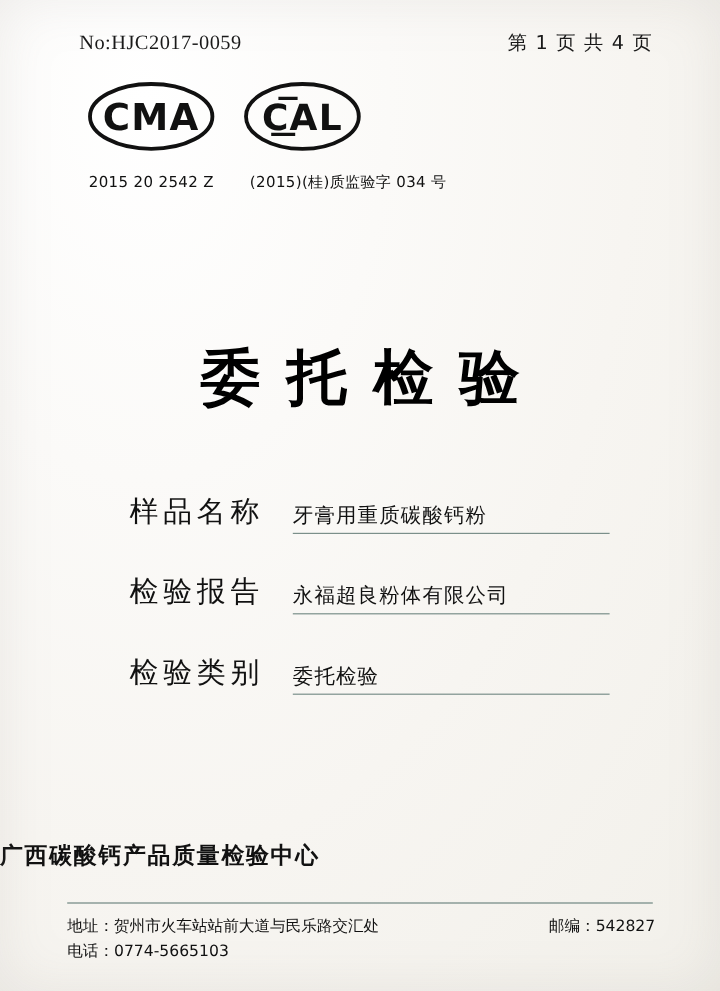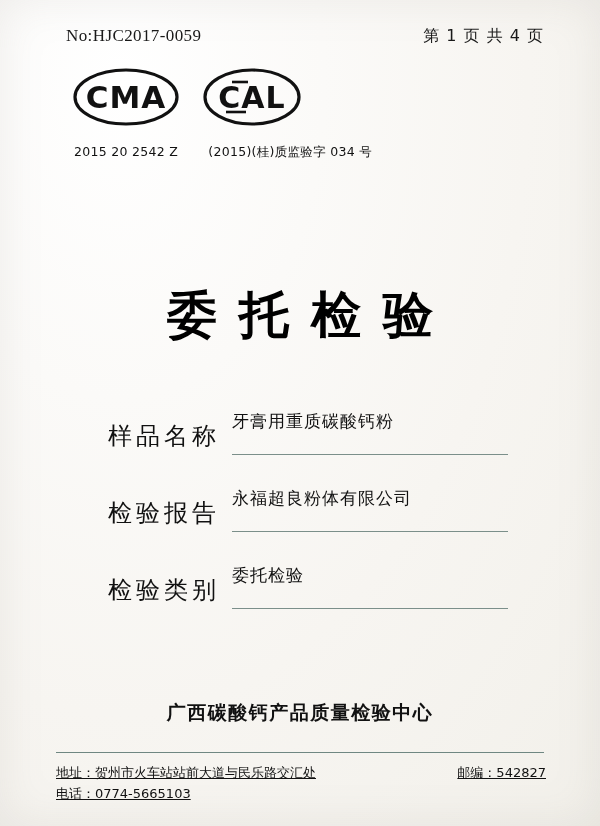--- a/index.html
+++ b/index.html
@@ -100,38 +100,38 @@
   .field-label {
     font-size: 24px;
     font-family: "DejaVu Sans", sans-serif;
     letter-spacing: 4px;
     white-space: nowrap;
     padding-bottom: 3px;
     color: #111;
   }
   .field-value-wrap {
     flex: 1;
-    margin-left: 12px;
+    margin-left: 24px;
     border-bottom: 1px solid #7b8f8a;
-    padding-bottom: 21px;
+    padding-bottom: 3px;
   }
   .field-value {
     font-size: 17px;
     font-family: "DejaVu Sans", sans-serif;
     letter-spacing: 1px;
     color: #111;
   }
 
   
   .issuer {
     position: absolute;
     top: 700px;
     left: 0;
     width: 600px;
-    text-align: center;
+    text-align: left;
     font-size: 19px;
     font-weight: bold;
     font-family: "DejaVu Sans", sans-serif;
     letter-spacing: 1.5px;
     color: #111;
   }
 
   
   .footer-rule {
     position: absolute;
@@ -147,21 +147,20 @@
     width: 496px;
     display: flex;
     justify-content: space-between;
     font-family: "DejaVu Sans", sans-serif;
     font-size: 13px;
     line-height: 21px;
     color: #111;
   }
   .footer-col-left div, .footer-col-right div {
     white-space: nowrap;
-    text-decoration: underline;
   }
   .footer-col-right {
     padding-right: 6px;
     text-align: right;
   }
 
   
   .edge-shadow {
     position: absolute;
     inset: 0;

